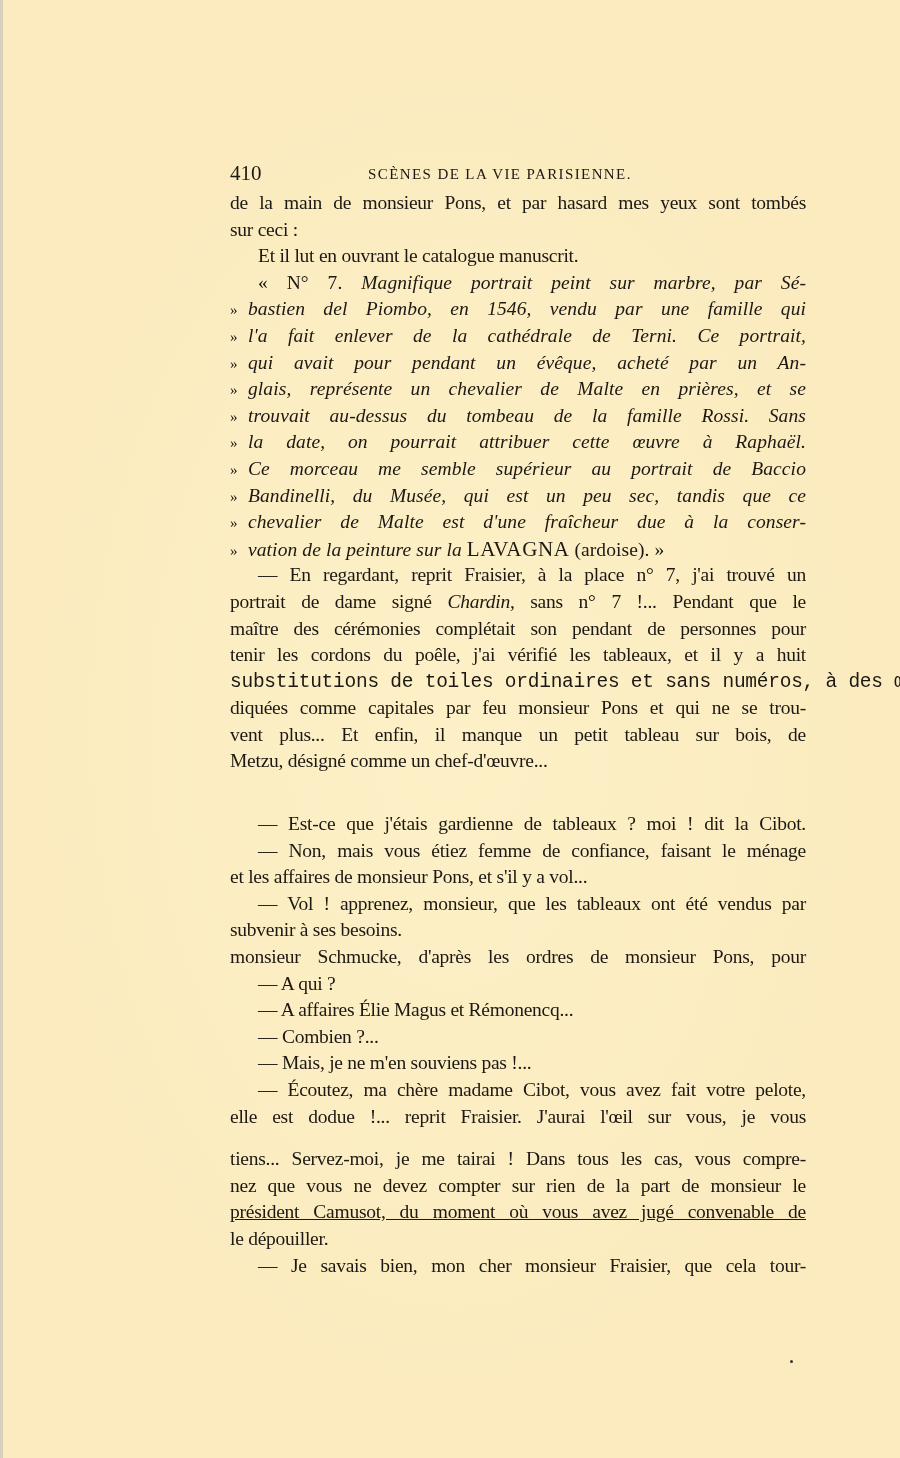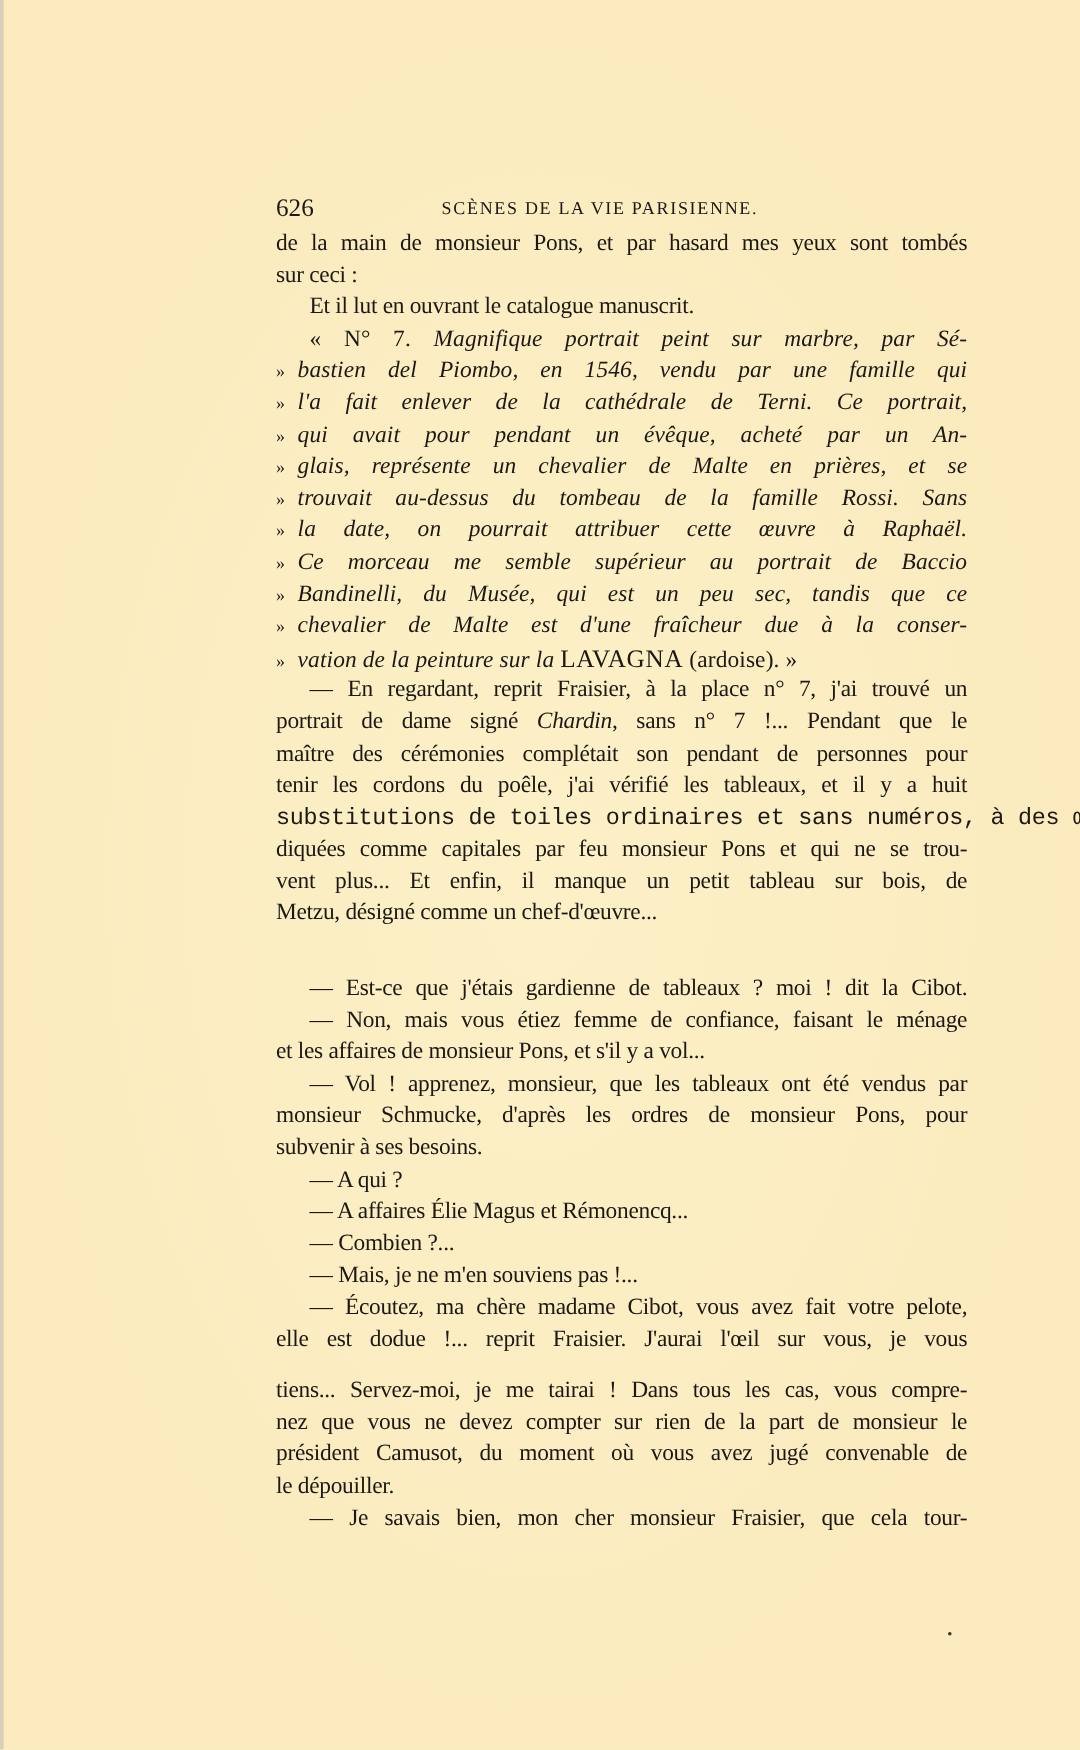--- a/index.html
+++ b/index.html
@@ -103,21 +103,21 @@
     }
   </style>
 </head>
 <body>
 
 <div class="page">
   <div class="page-edge"></div>
 
   <div class="text-block">
     <div class="running-head">
-      <span class="folio">626</span>
+      <span class="folio">410</span>
       <span class="running-title">SCÈNES DE LA VIE PARISIENNE.</span>
     </div>
 
     <div class="body-text">
 
       <span class="line" style="word-spacing: 0px;">de la main de monsieur Pons, et par hasard mes yeux sont tombés</span>
       <span class="line last">sur ceci :</span>
       <span class="line last indent">Et il lut en ouvrant le catalogue manuscrit.</span>
 
       <div class="catalogue">
@@ -147,33 +147,33 @@
         <span class="line last">Metzu, désigné comme un chef-d'œuvre...</span>
       </div>
 
       <div>
         <span class="line indent" style="word-spacing: 0px; margin-top: 36px;">— Est-ce que j'étais gardienne de tableaux ? moi ! dit la Cibot.</span>
 
         <span class="line indent" style="word-spacing: 0px;">— Non, mais vous étiez femme de confiance, faisant le ménage</span>
         <span class="line last">et les affaires de monsieur Pons, et s'il y a vol...</span>
 
         <span class="line indent" style="word-spacing: 0px;">— Vol ! apprenez, monsieur, que les tableaux ont été vendus par</span>
+        <span class="line last">subvenir à ses besoins.</span>
         <span class="line" style="word-spacing: 0px;">monsieur Schmucke, d'après les ordres de monsieur Pons, pour</span>
-        <span class="line last">subvenir à ses besoins.</span>
 
         <span class="line last indent">— A qui ?</span>
         <span class="line last indent">— A affaires Élie Magus et Rémonencq...</span>
         <span class="line last indent">— Combien ?...</span>
         <span class="line last indent">— Mais, je ne m'en souviens pas !...</span>
 
         <span class="line indent" style="word-spacing: 0px;">— Écoutez, ma chère madame Cibot, vous avez fait votre pelote,</span>
         <span class="line" style="word-spacing: 0px;">elle est dodue !... reprit Fraisier. J'aurai l'œil sur vous, je vous</span>
         <span class="line" style="word-spacing: 0px; margin-top: 16px;">tiens... Servez-moi, je me tairai ! Dans tous les cas, vous compre-</span>
         <span class="line" style="word-spacing: 0px;">nez que vous ne devez compter sur rien de la part de monsieur le</span>
-        <span class="line" style="word-spacing: 0px;">président Camusot, du moment où vous avez jugé convenable de</span>
+        <span class="line" style="word-spacing: 0px; text-decoration: underline;">président Camusot, du moment où vous avez jugé convenable de</span>
         <span class="line last">le dépouiller.</span>
 
         <span class="line indent" style="word-spacing: 0px;">— Je savais bien, mon cher monsieur Fraisier, que cela tour-</span>
       </div>
     </div>
   </div>
 
   <div class="speck"></div>
 </div>
 

